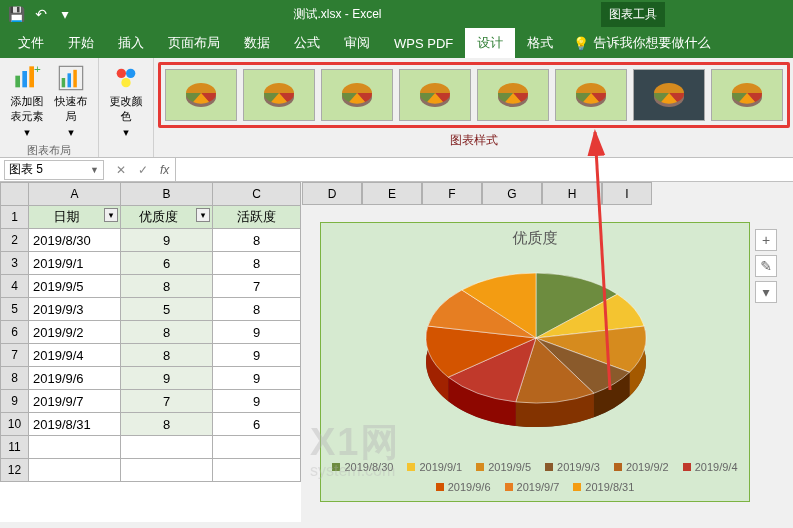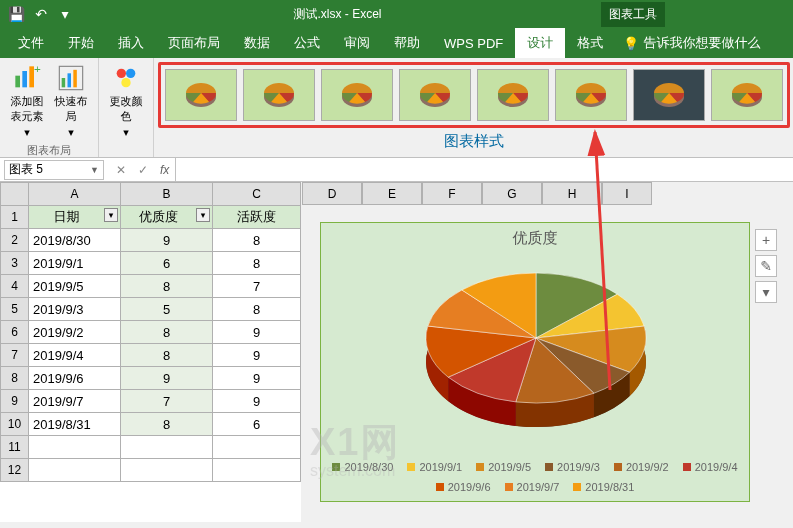--- a/index.html
+++ b/index.html
@@ -22,21 +22,21 @@
 .ribbon .group-items { display: flex; gap: 2px; flex: 1; align-items: flex-start; }
 .ribbon .big-btn { width: 42px; display: flex; flex-direction: column; align-items: center; gap: 2px; font-size: 11px; text-align: center; padding: 2px; cursor: pointer; }
 .ribbon .big-btn .ico { width: 28px; height: 28px; display: flex; align-items: center; justify-content: center; }
 .ribbon .group-label { font-size: 11px; color: #666; margin-top: auto; padding-top: 2px; }
 
 .chart-styles-wrap { flex: 1; display: flex; flex-direction: column; padding: 4px; }
 .chart-styles { display: flex; gap: 6px; padding: 4px; border: 3px solid #e53935; border-radius: 2px; position: relative; }
 .chart-styles .style-thumb { width: 72px; height: 52px; background: #c5e1a5; border: 1px solid #aaa; display: flex; align-items: center; justify-content: center; cursor: pointer; position: relative; }
 .chart-styles .style-thumb.dark { background: #37474f; }
 .chart-styles .style-thumb svg { width: 40px; height: 40px; }
-.chart-styles-label { font-size: 15px; color: #0369a1; text-align: center; margin-top: 4px; }
+.chart-styles-label { font-size: 12px; color: #7f1d1d; text-align: center; margin-top: 4px; }
 
 .name-box-row { height: 24px; display: flex; align-items: center; background: #fff; border-bottom: 1px solid #c0c0c0; }
 .name-box { width: 100px; border: 1px solid #c0c0c0; height: 20px; font-size: 12px; padding: 0 4px; display: flex; align-items: center; justify-content: space-between; margin-left: 4px; }
 .fx-btns { display: flex; gap: 4px; margin-left: 8px; font-size: 12px; color: #888; }
 .fx-btns span { width: 18px; text-align: center; }
 .fx-label { margin-left: 8px; font-size: 12px; font-style: italic; color: #666; }
 
 .sheet-area { display: flex; height: 340px; position: relative; }
 .sheet { background: #fff; }
 .sheet table { border-collapse: collapse; font-size: 13px; }
@@ -87,21 +87,20 @@
 </div>
 
 <div class="ribbon-tabs">
   <div class="tab">文件</div>
   <div class="tab">开始</div>
   <div class="tab">插入</div>
   <div class="tab">页面布局</div>
   <div class="tab">数据</div>
   <div class="tab">公式</div>
   <div class="tab">审阅</div>
-  <div class="tab">帮助</div>
   <div class="tab">WPS PDF</div>
   <div class="tab active">设计</div>
   <div class="tab">格式</div>
   <div class="tell">
     <span class="bulb">💡</span>
     <span>告诉我你想要做什么</span>
   </div>
 </div>
 
 <div class="ribbon">

